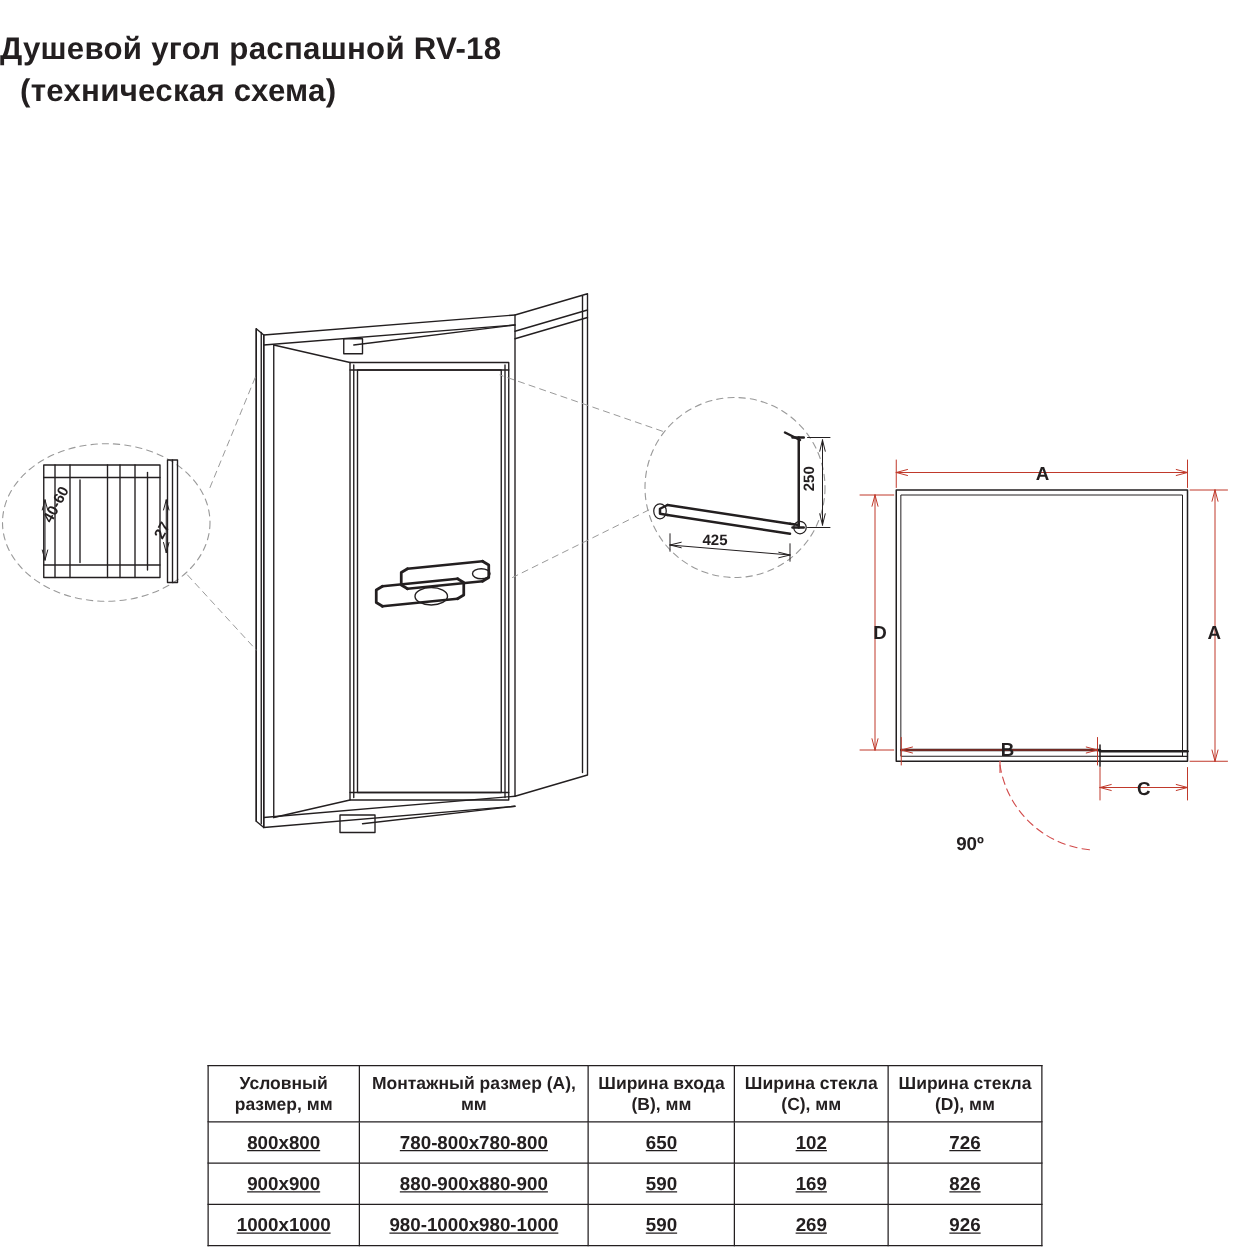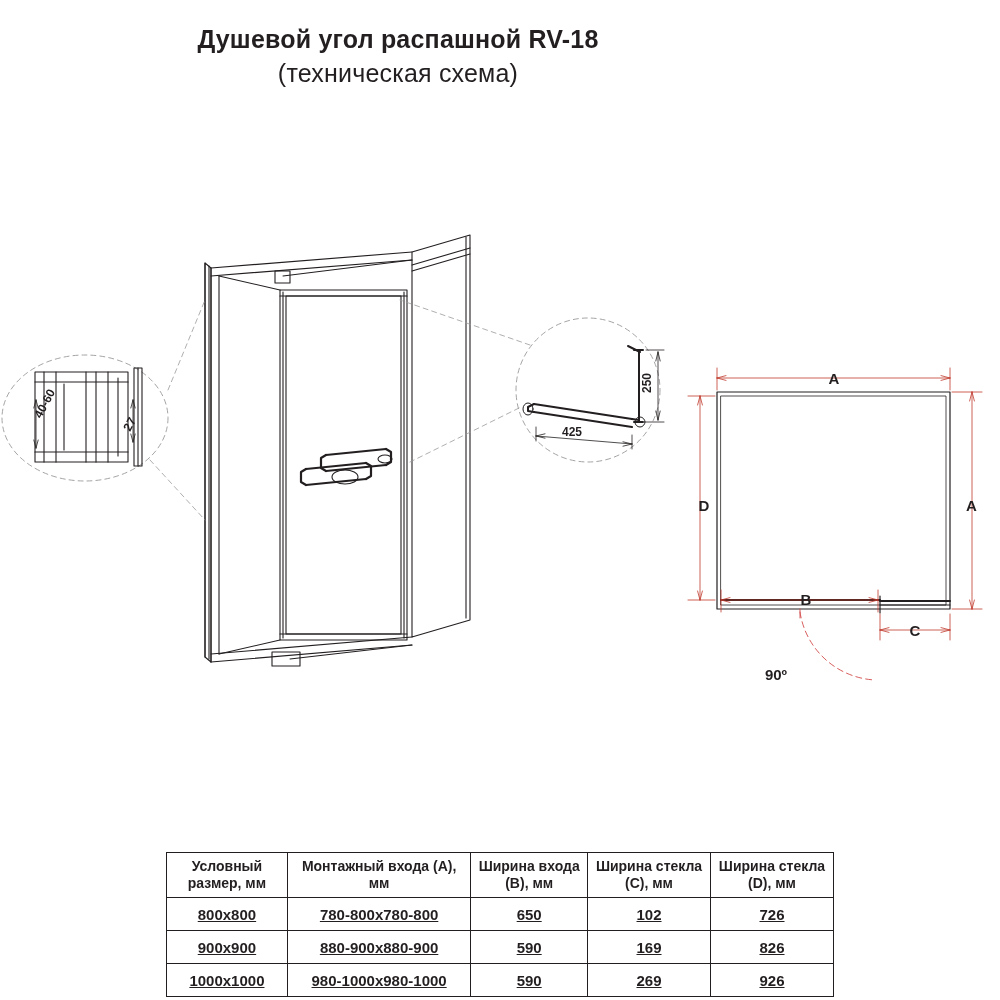--- a/index.html
+++ b/index.html
@@ -18,29 +18,29 @@
   #page {
     position: relative;
     width: 1000px;
     height: 1000px;
   }
   .title {
     position: absolute;
     left: 0;
     top: 22px;
     width: 796px;
-    text-align: center;
     font-size: 25px;
     font-weight: bold;
     line-height: 34px;
     letter-spacing: 0.2px;
   }
   .title .line2 {
     display: block;
-    font-weight: normal;
+    font-weight: bold;
+    margin-left: 16px;
   }
   svg#drawing {
     position: absolute;
     left: 0;
     top: 0;
   }
   .dim-label {
     font-family: "Liberation Sans", sans-serif;
     font-size: 15px;
     font-weight: bold;
@@ -284,21 +284,21 @@
     <colgroup>
       <col class="c1">
         <col class="c2">
         <col class="c3">
         <col class="c4">
         <col class="c5">
     </colgroup>
     <thead>
       <tr>
         <th>Условный размер, мм</th>
-        <th>Монтажный входа (A), мм</th>
+        <th>Монтажный размер (A), мм</th>
         <th>Ширина входа (B), мм</th>
         <th>Ширина стекла (C), мм</th>
         <th>Ширина стекла (D), мм</th>
       </tr>
     </thead>
     <tbody>
       <tr>
         <td>800x800</td>
         <td>780-800x780-800</td>
         <td>650</td>

